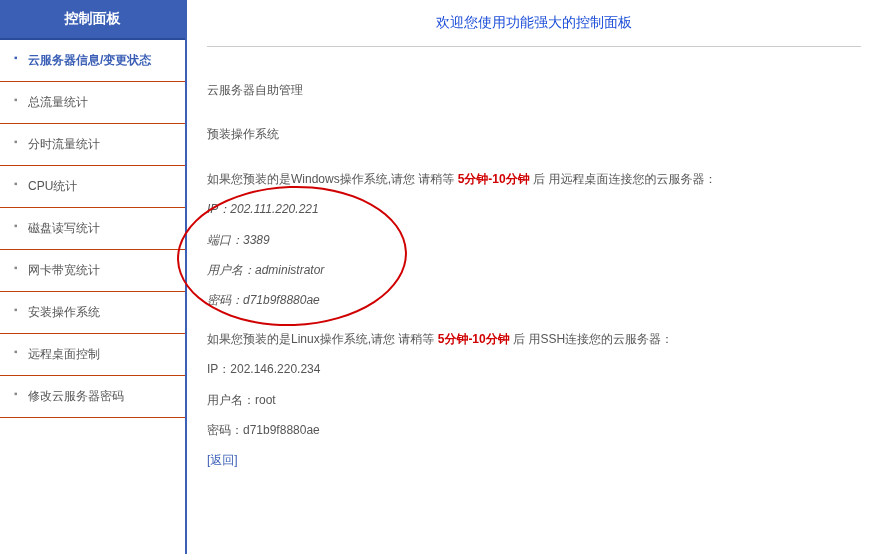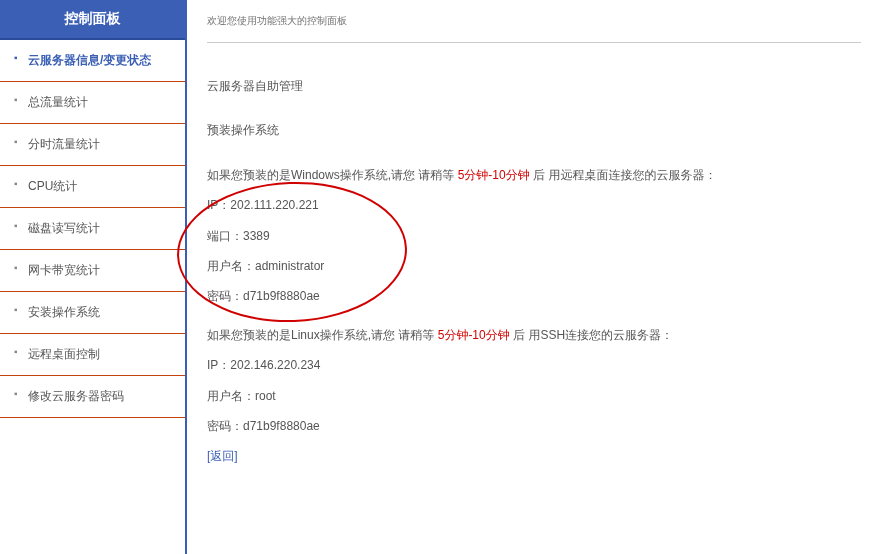--- a/index.html
+++ b/index.html
@@ -5,27 +5,27 @@
     * { margin: 0; padding: 0; box-sizing: border-box; }
     body { font-family: "Microsoft YaHei", Arial, sans-serif; font-size: 12px; color: #333; background: #fff; }
     .container { display: flex; width: 881px; }
     .sidebar { width: 185px; background: #fff; }
     .sidebar-header { background: #3a5fb5; color: #fff; text-align: center; padding: 10px 0; font-size: 14px; font-weight: bold; border-bottom: 2px solid #2a4a9a; }
     .sidebar-item { padding: 12px 10px 12px 28px; border-bottom: 1px solid #c2410c; color: #555; cursor: pointer; font-size: 12px; position: relative; }
     .sidebar-item.active { color: #3a5fb5; font-weight: bold; }
     .sidebar-item::before { content: "▪"; position: absolute; left: 14px; color: #888; font-size: 10px; }
     .sidebar-item.active::before { color: #3a5fb5; }
     .main { flex: 1; padding: 0 20px; border-left: 2px solid #3a5fb5; min-height: 554px; }
-    .main-header { padding: 14px 0; border-bottom: 1px solid #ccc; color: #737373; font-size: 10px; }
+    .main-header { padding: 14px 0; border-bottom: 1px solid #ccc; color: #1d4ed8; font-size: 14px; text-align: center; }
     .content { padding: 30px 0 0 0; color: #555; line-height: 2.2; font-size: 12px; }
     .content .section { margin-bottom: 18px; }
     .content .line { margin: 4px 0; }
-    .highlight { color: #d00000; font-weight: normal; }
+    .highlight { color: #d00000; font-weight: bold; }
     .back-link { color: #3a5fb5; cursor: pointer; margin-top: 20px; margin-left: 10px; }
-    .circle-wrap { position: relative; }
+    .circle-wrap { position: relative; font-style: italic; }
     .circle { position: absolute; border: 2px solid #d00000; border-radius: 50%; width: 230px; height: 140px; left: -30px; top: -10px; pointer-events: none; transform: rotate(-2deg); }
   </style>
 </head>
 <body>
 
 <div class="container">
   <div class="sidebar">
     <div class="sidebar-header">控制面板</div>
     <div class="sidebar-item active"><span>云服务器信息/变更状态</span></div>
     <div class="sidebar-item"><span>总流量统计</span></div>

